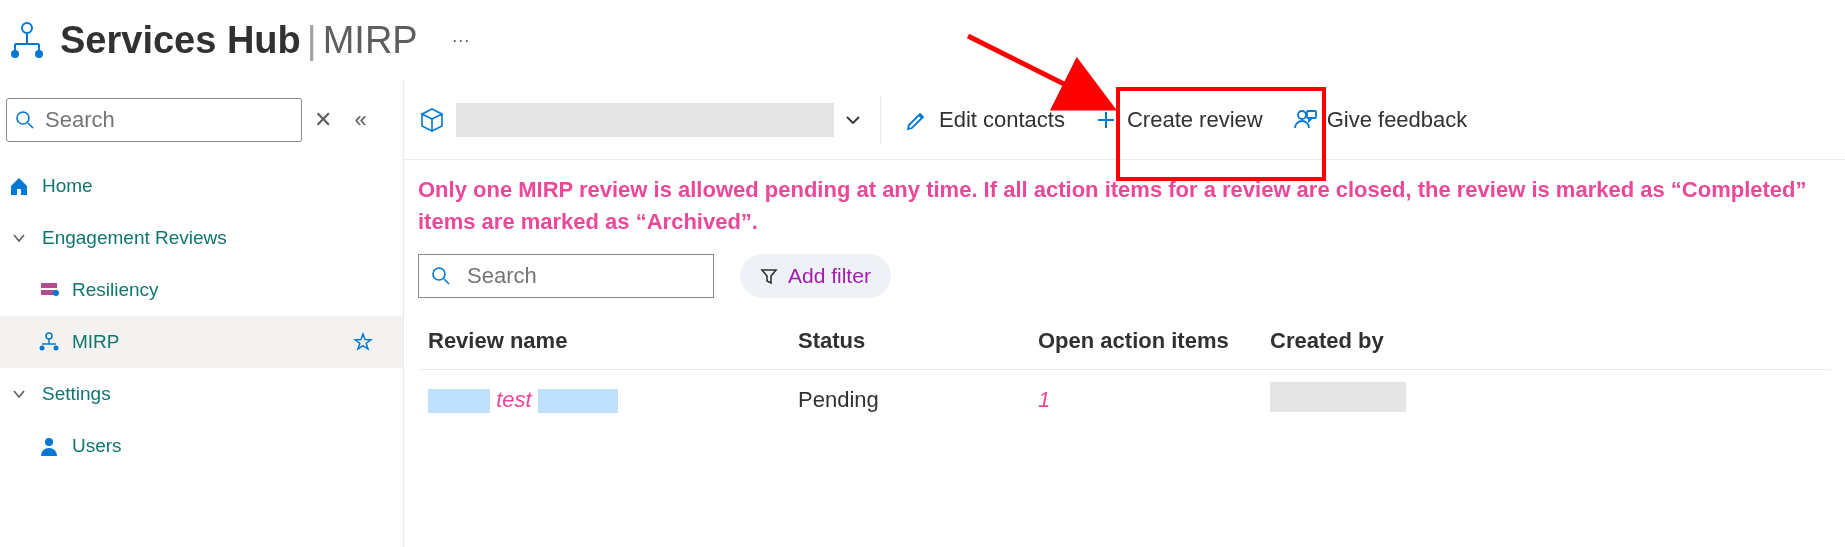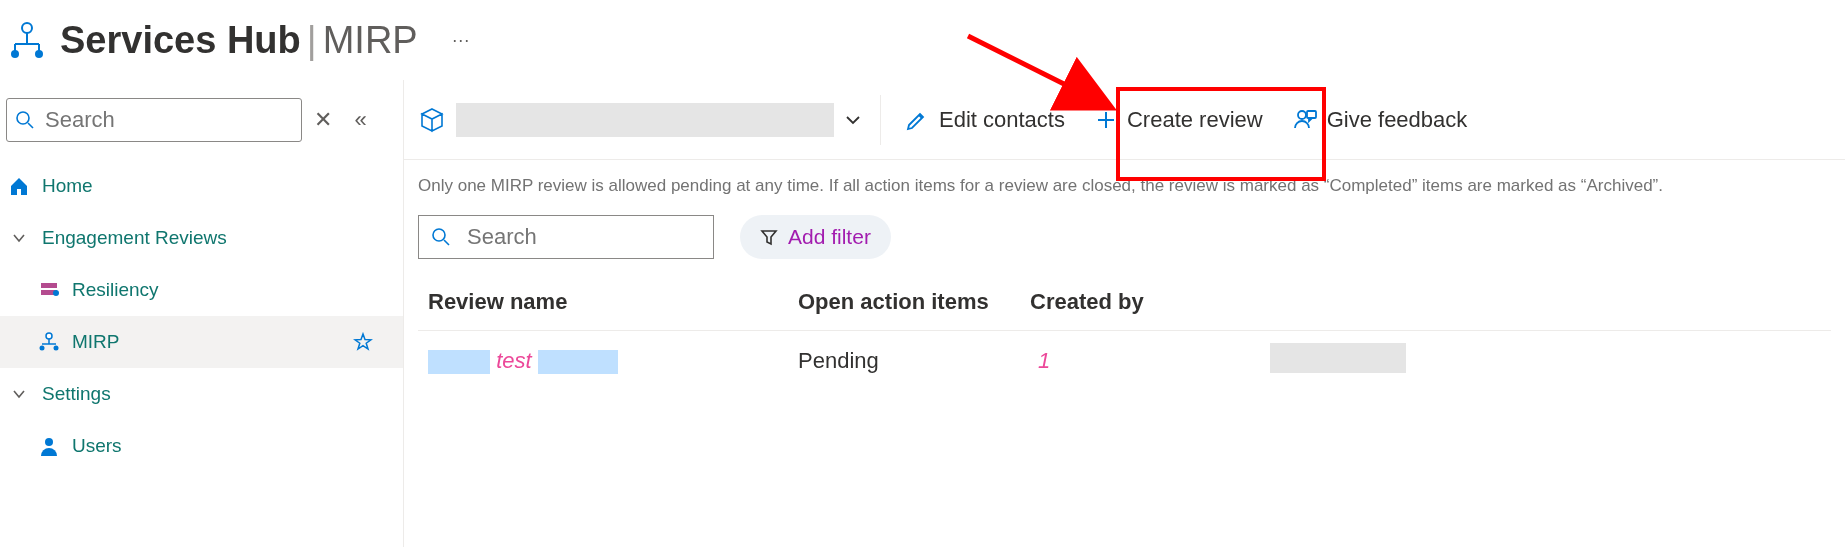--- a/index.html
+++ b/index.html
@@ -43,21 +43,21 @@
   .tb-chevron { font-size:22px; color:#323130; }
   .tb-divider { width:1px; height:50px; background:#edebe9; }
   .tb-action { display:flex; align-items:center; gap:10px; font-size:22px; color:#323130; cursor:pointer; padding: 6px 6px; }
   .tb-action .blue { color:#0078d4; }
 
   
   .highlight-box { position:absolute; border:4px solid #ff0000; }
   .arrow { position:absolute; }
 
   
-  .desc { padding: 14px 14px 8px 14px; font-size: 17px; color:#737373; line-height:1.45; }
+  .desc { padding: 14px 14px 8px 14px; font-size: 22px; color:#ec4899; line-height:1.45;font-weight:bold; }
 
   
   .filter-row { display:flex; align-items:center; gap:26px; padding: 8px 14px 16px 14px; }
   .filter-search { display:flex; align-items:center; width:296px; height:44px; border:1px solid #8a8886; background:#fff; }
   .filter-search input { border:none; outline:none; font-size:22px; color:#605e5c; width:100%; padding-left:6px; }
   .filter-search .icon { padding: 0 10px 0 12px; }
   .pill { display:flex; align-items:center; gap:10px; background:#eef2f6; border-radius:22px; height:44px; padding:0 20px; font-size:21px; color:#a21caf; cursor:pointer; }
 
   
   .tbl { padding: 0 14px; }
@@ -246,20 +246,21 @@
               <path d="M2 3 L16 3 L11 9 L11 16 L7 14 L7 9 Z" fill="none" stroke="#323130" stroke-width="1.6"></path>
             </svg>
         </span>
         <span>Add filter</span>
       </div>
     </div>
 
     <div class="tbl">
       <div class="thead">
         <div class="c-name">Review name</div>
+        <div class="c-status">Status</div>
         <div class="c-open">Open action items</div>
         <div class="c-created">Created by</div>
       </div>
       <div class="trow">
         <div class="c-name link">
           <span class="row-redact-a"></span>
           <span>test</span>
           <span class="row-redact-b"></span>
         </div>
         <div class="c-status">Pending</div>

